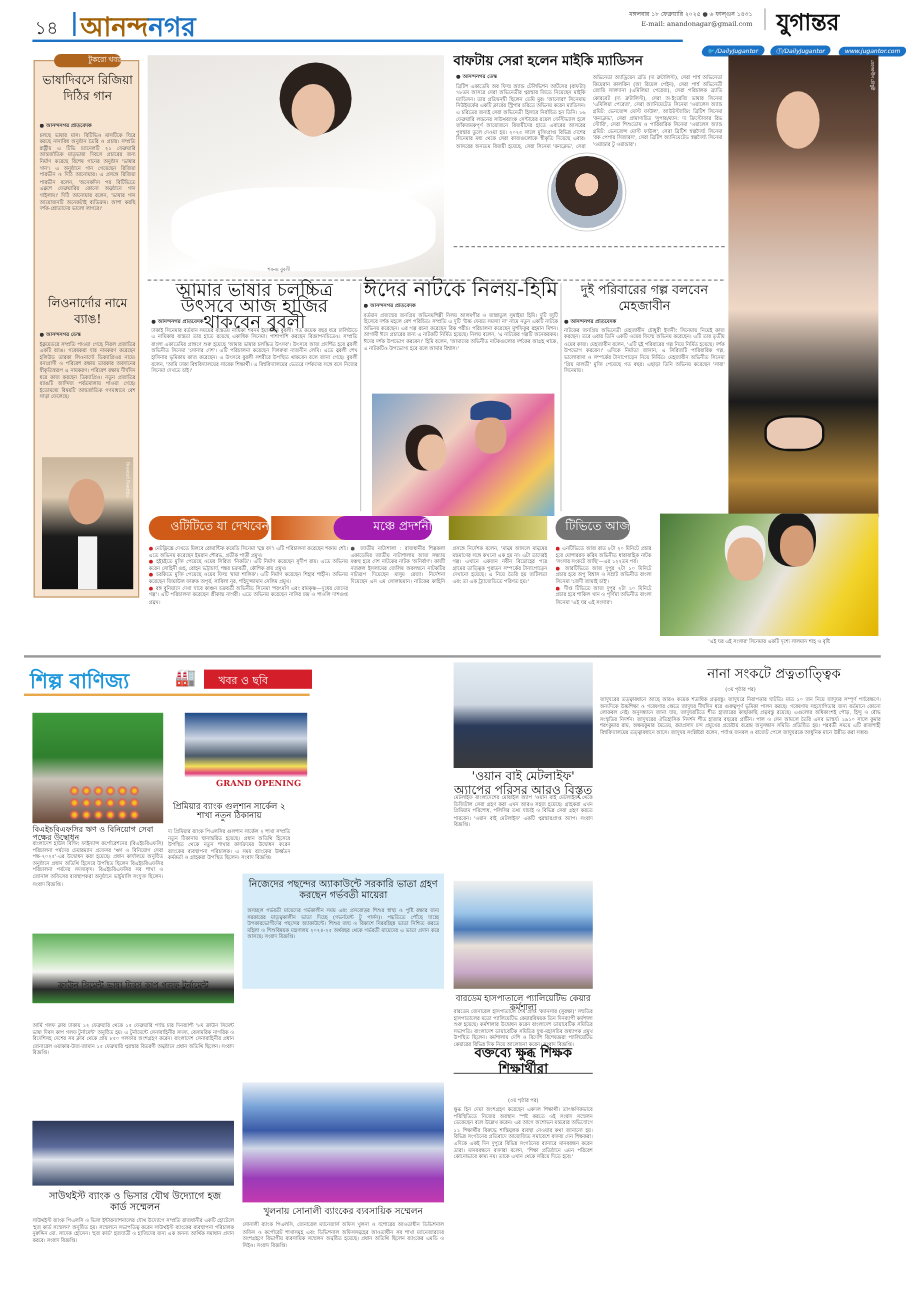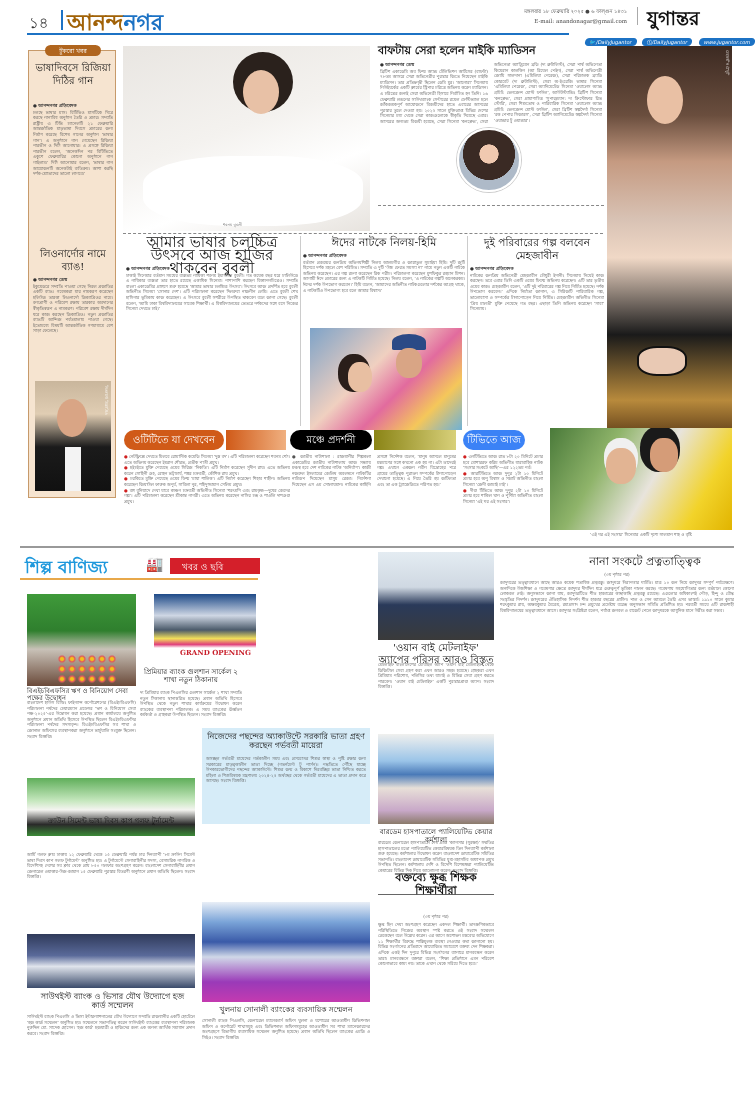--- a/index.html
+++ b/index.html
@@ -5,21 +5,21 @@
 *{box-sizing:border-box;margin:0;padding:0}
 html,body{width:756px;height:1094px;overflow:hidden;background:#fff}
 body{font-family:"DejaVu Sans",sans-serif;color:#222;position:relative}
 .abs{position:absolute}
 .txt{font-size:4.2px;line-height:5.6px;color:#555;text-align:justify;overflow:hidden}
 .byline{font-size:4.4px;font-weight:bold;color:#333;margin-bottom:1px}
 .hl{font-family:"DejaVu Serif",serif;color:#111;text-align:center;line-height:1.15}
 .photo{overflow:hidden}
 .rule{background:#999}
 .dash{border-top:1px dashed #888}
-.pill{border-radius:10px;color:#fff;text-align:center;font-family:"DejaVu Serif",serif}
+.pill{border-radius:10px;color:#fff;text-align:right;font-family:"DejaVu Serif",serif}
 .social{font-size:5px;color:#fff;background:#1c72c4;border-radius:6px;padding:1px 5px;display:inline-block;margin-left:6px;transform:skewX(-12deg)}
 .caption{font-size:4.2px;color:#555;text-align:center}
 </style>
 </head>
 <body>
 
 <div class="abs" style="left:25px;top:4px;width:731px;height:34px">
   <span class="abs" style="left:4px;top:7px;font-size:15px;color:#333">১৪</span>
   <span class="abs" style="left:36px;top:6px;width:1.5px;height:20px;background:#1c72c4"></span>
   <span class="abs" style="left:42px;top:1px;font-size:22px;font-weight:bold;font-family:'DejaVu Sans',sans-serif">
@@ -80,44 +80,44 @@
 <div class="abs dash" style="left:123px;top:233px;width:480px"></div>
 
 <div class="abs hl" style="left:126px;top:236px;width:172px;font-size:15px;line-height:13px">আমার ভাষার চলচ্চিত্র উৎসবে আজ হাজির থাকবেন বুবলী</div>
 <div class="abs txt" style="left:126px;top:266px;width:172px;height:150px">
   <div class="byline">● আনন্দনগর প্রতিবেদক</div>
   <div>ঢাকাই সিনেমার বর্তমান সময়ের ব্যস্ততম নায়িকা শবনম ইয়াসমিন বুবলী। গত কয়েক বছর ধরে ঢালিউডে এ নায়িকার ব্যস্ততা তার হাতে রয়েছে একাধিক সিনেমা। পাশাপাশি করছেন বিজ্ঞাপনচিত্রেও। সম্প্রতি বাংলা একাডেমির প্রাঙ্গণে শুরু হয়েছে 'আমার ভাষার চলচ্চিত্র উৎসব'। উৎসবে আজ প্রদর্শিত হবে বুবলী অভিনীত সিনেমা 'সোনার দেশ'। এটি পরিচালনা করেছেন দিলরুবা নাজনীন লেমি। এতে বুবলী শেখ হাসিনার ভূমিকায় কাজ করেছেন। এ উৎসবে বুবলী সশরীরে উপস্থিত থাকবেন বলে জানা গেছে। বুবলী বলেন, 'আমি ঢাকা বিশ্ববিদ্যালয়ের সাবেক শিক্ষার্থী। এ বিশ্ববিদ্যালয়ের ভেতরে দর্শকদের সঙ্গে বসে নিজের সিনেমা দেখতে চাই।'</div>
 </div>
 
 <div class="abs" style="left:300px;top:236px;width:1px;height:190px;background:#ccc"></div>
 
-<div class="abs hl" style="left:303px;top:236px;width:162px;font-size:11px;line-height:13px">ঈদের নাটকে নিলয়-হিমি</div>
+<div class="abs hl" style="left:303px;top:236px;width:162px;font-size:17px;line-height:13px">ঈদের নাটকে নিলয়-হিমি</div>
 <div class="abs txt" style="left:303px;top:253px;width:162px;height:72px">
   <div class="byline">● আনন্দনগর প্রতিবেদক</div>
   <div>বর্তমান প্রজন্মের জনপ্রিয় অভিনয়শিল্পী নিলয় আলমগীর ও জান্নাতুল সুমাইয়া হিমি। দুটি জুটি হিসেবে দর্শক মহলে বেশ পরিচিত। সম্প্রতি এ দুটি 'উচ্চ ফেরত সমস্যা না' নামে নতুন একটি নাটকে অভিনয় করেছেন। এর গল্প রচনা করেছেন রিক পরীচ। পরিচালনা করেছেন মুশফিকুর রহমান মিশন। আগামী ঈদে প্রচারের জন্য এ নাটকটি নির্মিত হয়েছে। নিলয় বলেন, 'এ নাটকের গল্পটি অনেকরকম। ঈদের দর্শক উপভোগ করবেন।' হিমি বলেন, 'আমাদের অভিনীত নাটকগুলোর দর্শকের আগ্রহ থাকে, এ নাটকটিও উপভোগ্য হবে বলে আমার বিশ্বাস।'</div>
 </div>
 <div class="abs photo" style="left:310px;top:328px;width:152px;height:102px;background:linear-gradient(135deg,#7ea3c8 0%,#f0d0c0 40%,#e26b9e 60%,#f5c75a 80%,#6fb1d6 100%)">
   <div class="abs" style="left:82px;top:6px;width:34px;height:16px;border-radius:50% 50% 10% 10%;background:#2b4a86"></div>
   <div class="abs" style="left:86px;top:20px;width:26px;height:30px;border-radius:45%;background:#d9a585"></div>
   <div class="abs" style="left:38px;top:34px;width:24px;height:30px;border-radius:45%;background:#e8bfa2;box-shadow:-6px -4px 0 4px #2a1e1a"></div>
 </div>
 
 <div class="abs" style="left:467px;top:236px;width:1px;height:190px;background:#ccc"></div>
 
 <div class="abs hl" style="left:470px;top:236px;width:134px;font-size:10.5px;line-height:13px">দুই পরিবারের গল্প বলবেন মেহজাবীন</div>
 <div class="abs txt" style="left:470px;top:266px;width:134px;height:158px">
   <div class="byline">● আনন্দনগর প্রতিবেদক</div>
   <div>নাটকের জনপ্রিয় অভিনেত্রী মেহজাবীন চৌধুরী ইদানীং সিনেমায় নিয়েই কাজ করছেন। তবে এবার তিনি একটি ওয়েব ফিল্মে অভিনয় করেছেন। এটি তার তৃতীয় ওয়েব কাজ। মেহজাবীন বলেন, 'এটি দুই পরিবারের গল্প নিয়ে নির্মিত হয়েছে। দর্শক উপভোগ করবেন।' এদিকে নির্মাতা জানান, এ সিরিজটি পারিবারিক গল্প, ভালোবাসা ও সম্পর্কের টানাপোড়েন নিয়ে নির্মিত। মেহজাবীন অভিনীত সিনেমা 'প্রিয় মালতী' মুক্তি পেয়েছে গত বছর। এছাড়া তিনি অভিনয় করেছেন 'সাবা' সিনেমায়।</div>
 </div>
 
 <div class="abs pill" style="left:124px;top:430px;width:100px;height:20px;font-size:10px;line-height:20px;background:#d05a18">ওটিটিতে যা দেখবেন</div>
 <div class="abs" style="left:226px;top:430px;width:60px;height:20px;background:linear-gradient(90deg,#d05a18,#f0b080)"></div>
-<div class="abs pill" style="left:290px;top:430px;width:82px;height:20px;font-size:10px;line-height:20px;background:#000000">মঞ্চে প্রদর্শনী</div>
+<div class="abs pill" style="left:278px;top:430px;width:82px;height:20px;font-size:10px;line-height:20px;background:#a21caf">মঞ্চে প্রদর্শনী</div>
 <div class="abs" style="left:374px;top:430px;width:82px;height:20px;background:linear-gradient(90deg,#8a8416,#d8d07a)"></div>
-<div class="abs pill" style="left:463px;top:430px;width:62px;height:20px;font-size:10px;line-height:20px;background:#3b82f6">টিভিতে আজ</div>
+<div class="abs pill" style="left:463px;top:430px;width:62px;height:20px;font-size:10px;line-height:20px;background:#737373">টিভিতে আজ</div>
 
 <ul class="abs txt" style="left:124px;top:454px;width:166px;height:84px;list-style:none">
   <li><span style="color:#d02020">● </span><span>নেটফ্লিক্সে দেখতে মিলবে রোমান্টিক কমেডি সিনেমা 'দুস্ত বদ'। এটি পরিচালনা করেছেন শবনম শেঠ। এতে অভিনয় করেছেন ইমরান শৌরভ, প্রতীক পাত্তী প্রমুখ।</span></li>
   <li><span style="color:#d02020">● </span><span>হইচইতে মুক্তি পেয়েছে ওয়েব সিরিজ 'নিকতি'। এটি নির্মাণ করেছেন সুদীপ রায়। এতে অভিনয় করেন সোহিনী গুহ, রোহন ভট্টাচার্য, শঙ্কর চক্রবর্তী, কৌশিক রায় প্রমুখ।</span></li>
   <li><span style="color:#d02020">● </span><span>চরকিতে মুক্তি পেয়েছে ওয়েব ফিল্ম 'মায়া শালিক'। এটি নির্মাণ করেছেন শিহাব শাহীন। অভিনয় করেছেন জিয়াউল ফারুক অপূর্ব, সাবিলা নূর, শহিদুজ্জামান সেলিম প্রমুখ।</span></li>
   <li><span style="color:#d02020">● </span><span>বঙ্গ বুনিয়াদে দেখা যাবে কাঞ্চন চক্রবর্তী অভিনীত সিনেমা 'শরৎমণি এবং রামকৃষ্ণ—দুধের জেদের গল্প'। এটি পরিচালনা করেছেন শ্রীকান্ত নাগরী। এতে অভিনয় করেছেন নাসির চন্দ্র ও শাওলি দাশগুপ্ত প্রমুখ।</span></li>
 </ul>
 
 <div class="abs txt" style="left:292px;top:454px;width:164px;height:84px;column-count:2;column-gap:6px">● জাতীয় নাট্যশালা : রাজধানীর শিল্পকলা একাডেমির জাতীয় নাট্যশালায় আজ সন্ধ্যায় মঞ্চস্থ হবে দেশ নাটকের নাটক 'অনির্বাণ'। কাজী নজরুল ইসলামের জেলিষ অবলম্বনে নাটকটির নাট্যরূপ দিয়েছেন মাসুম রেজা। নির্দেশনা দিয়েছেন এস এম সোলায়মান। নাটকের কাহিনি প্রসঙ্গে নির্দেশক বলেন, 'মানুষ আসলে মানুষের মন্তমাণের সঙ্গে কখনো এক হয় না। এটা তাদেরই গল্প। এখানে একজন নবীন বিদ্রোহের পরে গ্রামের তাত্ত্বিক পুরাতন সম্পর্কের টানাপোড়েন দেখানো হয়েছে। এ নিয়ে তৈরি হয় জটিলতা এবং তা এক ট্র্যাজেডিতে পরিণত হয়।'</div>
 

